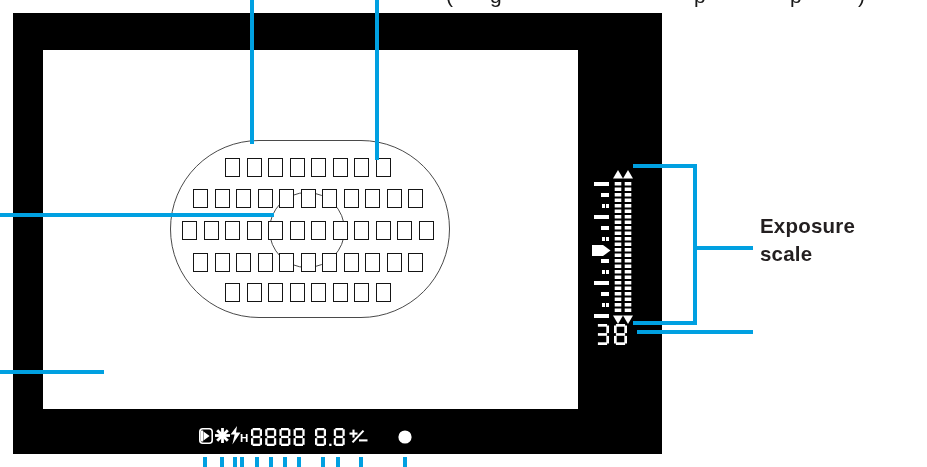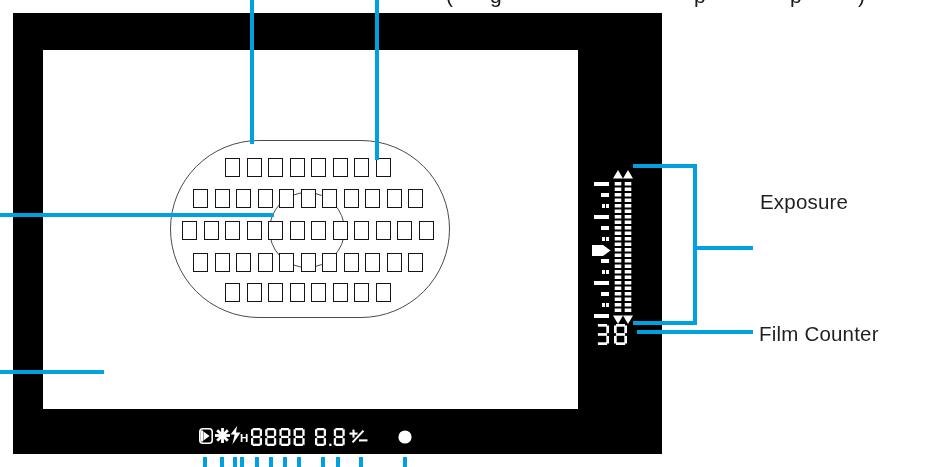--- a/index.html
+++ b/index.html
@@ -312,18 +312,18 @@
       <div class="cy" style="left: 255px; top: 457px; width: 4px; height: 10px; background: rgb(0, 160, 225);"></div>
       <div class="cy" style="left: 269px; top: 457px; width: 4px; height: 10px; background: rgb(0, 160, 225);"></div>
       <div class="cy" style="left: 283px; top: 457px; width: 4px; height: 10px; background: rgb(0, 160, 225);"></div>
       <div class="cy" style="left: 297px; top: 457px; width: 4px; height: 10px; background: rgb(0, 160, 225);"></div>
       <div class="cy" style="left: 320.5px; top: 457px; width: 4px; height: 10px; background: rgb(0, 160, 225);"></div>
       <div class="cy" style="left: 336px; top: 457px; width: 4px; height: 10px; background: rgb(0, 160, 225);"></div>
       <div class="cy" style="left: 358.5px; top: 457px; width: 4px; height: 10px; background: rgb(0, 160, 225);"></div>
       <div class="cy" style="left: 403px; top: 457px; width: 4px; height: 10px; background: rgb(0, 160, 225);"></div>
     </div>
 
-  <div class="lbl" style="left:760px;top:188px;">
+  <div class="lbl" style="left:760px;top:212px;font-weight:bold;">
     <div>Exposure</div>
-  </div>
-  <div class="lbl" style="left:759px;top:320px;">Film Counter</div>
+    <div>scale</div>
+  </div>
 
 </div>
 
 </body></html>

